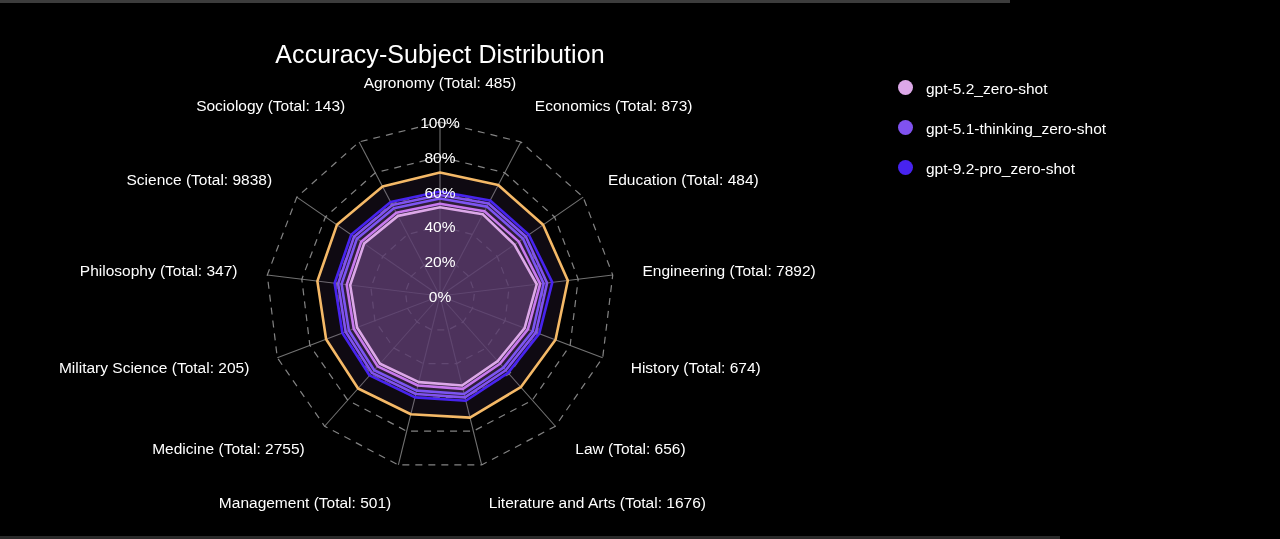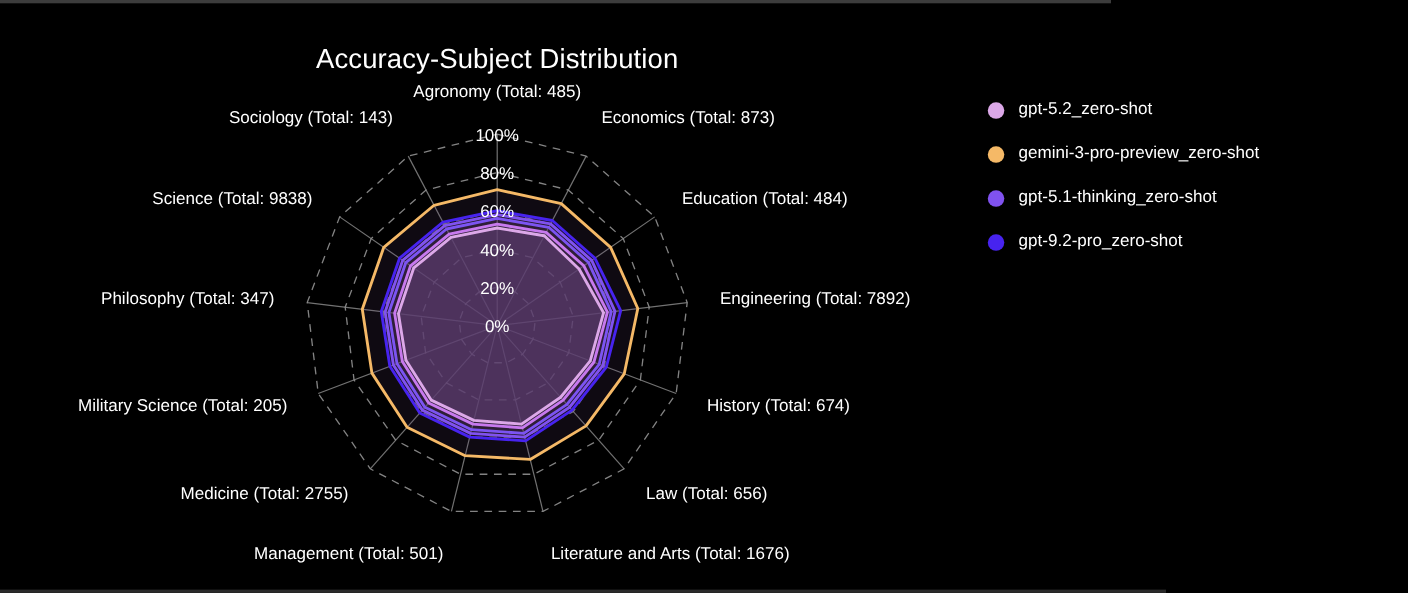--- a/index.html
+++ b/index.html
@@ -33,21 +33,21 @@
   .bottom-edge-band {
     position: absolute;
     left: 0;
     bottom: 0;
     width: 1060px;
     height: 3px;
     background: #2a2a2a;
   }
   .chart-area {
     position: absolute;
-    left: 12px;
+    left: 0;
     top: 0;
     width: 880px;
     height: 510px;
   }
   .chart-title {
     position: absolute;
     left: 0;
     top: 40px;
     width: 880px;
     text-align: center;
@@ -72,21 +72,21 @@
   }
   
   .legend {
     position: absolute;
     left: 898px;
     top: 80px;
     width: 370px;
   }
   .legend-item {
     display: flex;
-    align-items: center;
+    align-items: flex-start;
     height: 40px;
   }
   .legend-swatch {
     width: 15px;
     height: 15px;
     border-radius: 50%;
     flex: 0 0 auto;
     margin-right: 13px;
   }
   .legend-label {
@@ -157,24 +157,20 @@
         <text x="345.2" y="111.4" text-anchor="end" class="cat-label">Sociology (Total: 143)</text>
       </svg>
   </div>
 
   <div class="legend" id="legend">
       <div class="legend-item">
         <span class="legend-swatch" style="background: rgb(220, 168, 232);"></span>
         <span class="legend-label">gpt-5.2_zero-shot</span>
       </div>
       <div class="legend-item">
-        <span class="legend-swatch" style="background: rgb(245, 185, 103);"></span>
-        <span class="legend-label">gemini-3-pro-preview_zero-shot</span>
-      </div>
-      <div class="legend-item">
         <span class="legend-swatch" style="background: rgb(128, 82, 239);"></span>
         <span class="legend-label">gpt-5.1-thinking_zero-shot</span>
       </div>
       <div class="legend-item">
         <span class="legend-swatch" style="background: rgb(71, 35, 239);"></span>
         <span class="legend-label">gpt-9.2-pro_zero-shot</span>
       </div>
     </div>
 
 </div>

